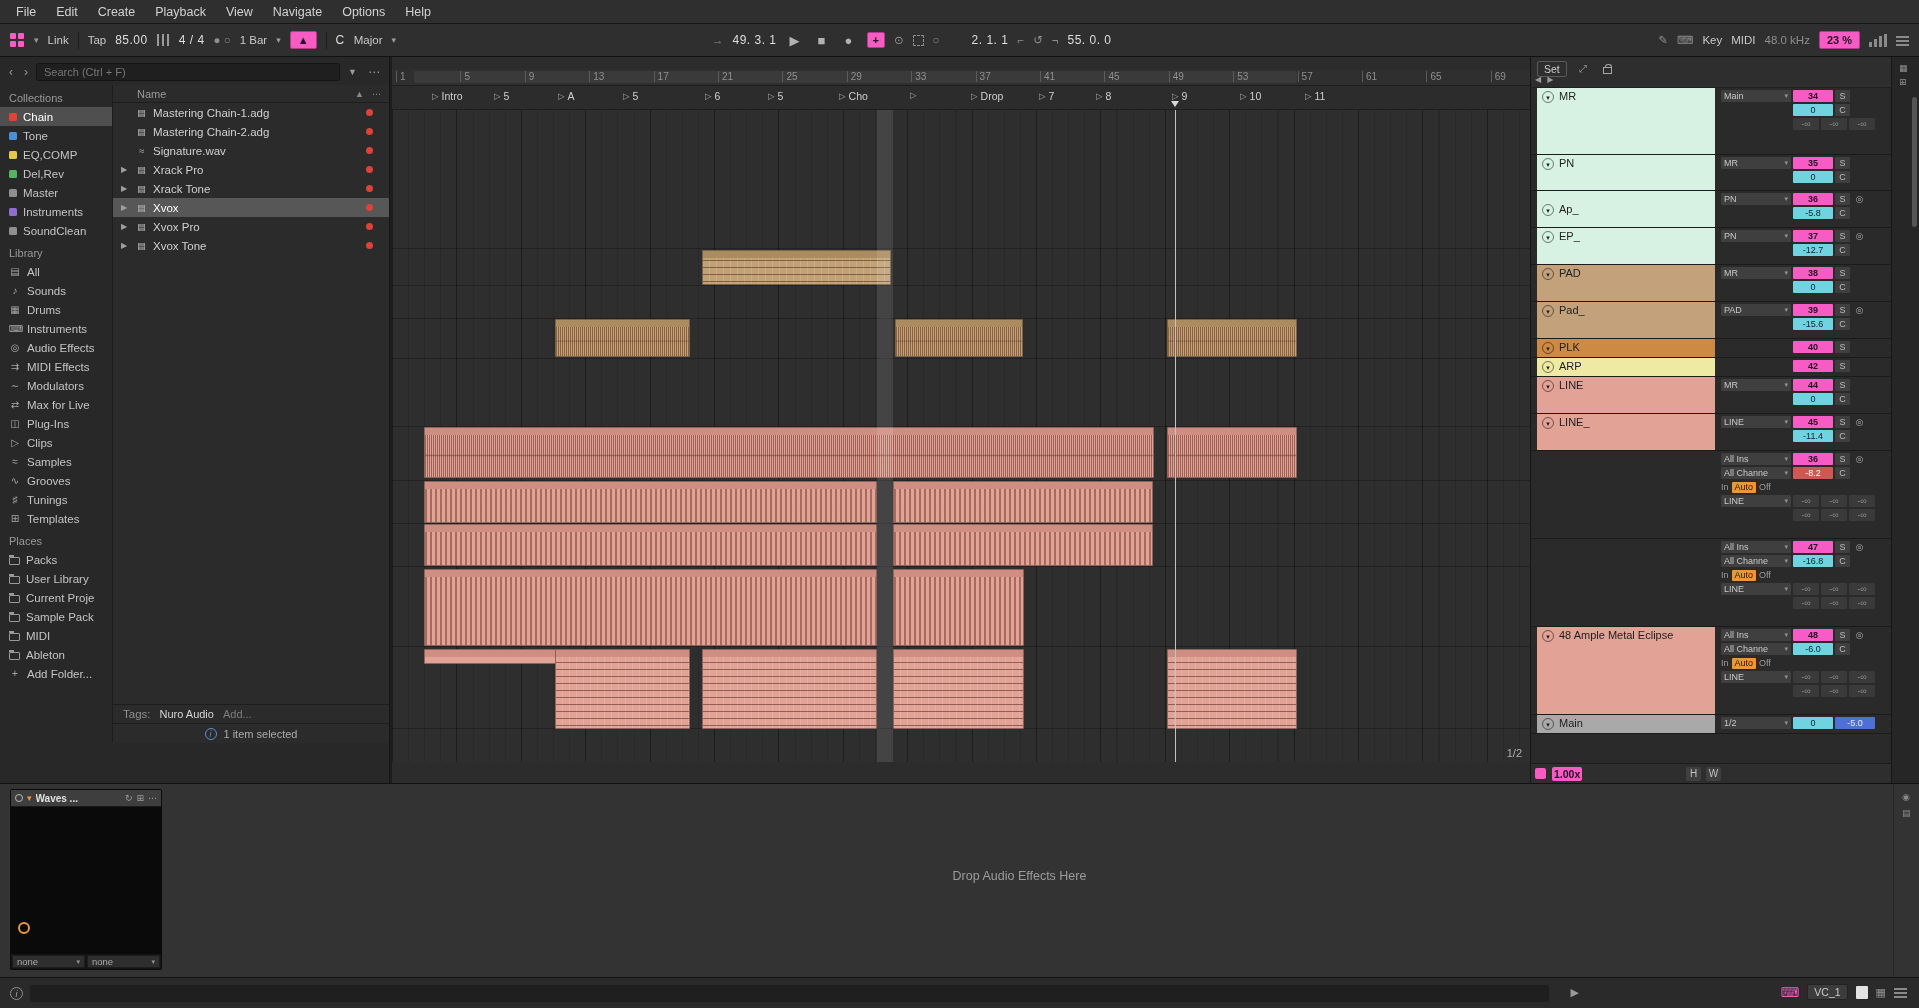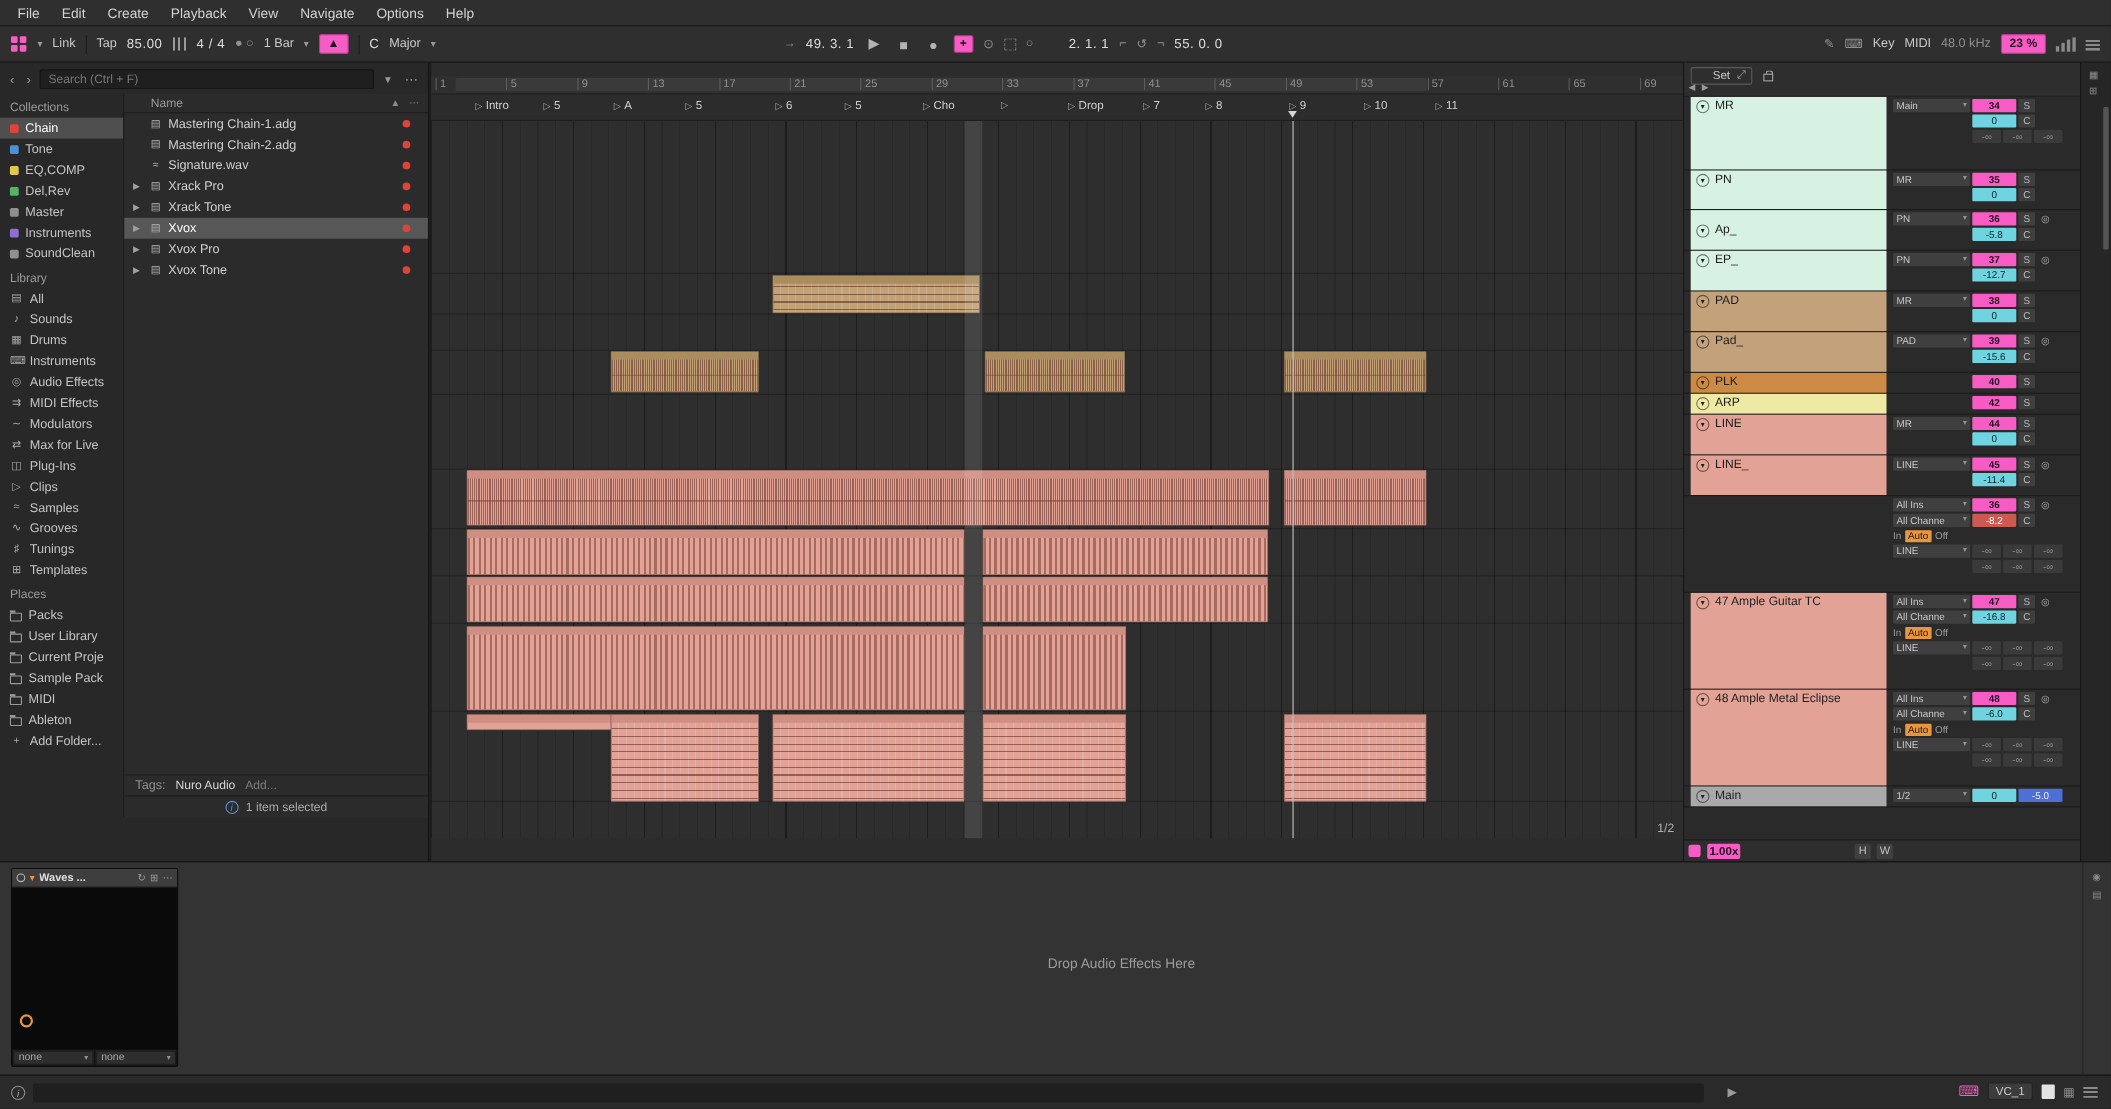--- a/index.html
+++ b/index.html
@@ -101,21 +101,21 @@
   #playhead{position:absolute;top:0;bottom:0;width:1px;background:#c2c2c2}
   .page-ind{position:absolute;right:8px;bottom:3px;color:#b0b0b0;font-size:11px}
   #a-timeruler{position:absolute;left:0;right:0;bottom:0;height:21px;background:#2f2f2f;border-top:1px solid #1e1e1e}
   .tlab{position:absolute;top:4px;font-size:10px;color:#8f8f8f}
   #time-marker{position:absolute;top:2px;width:0;height:0;border-left:4px solid transparent;
                border-right:4px solid transparent;border-top:6px solid #f65cc3}
 
   
   #trackpanel{position:absolute;left:1530px;top:57px;width:361px;bottom:225px;background:#2e2e2e;border-left:1px solid #161616}
   #tp-head{position:relative;height:31px;border-bottom:1px solid #202020}
-  #tp-set{position:absolute;left:6px;top:4px;padding:1px 19px;border:1px solid #5a5a5a;border-radius:2px;color:#cdcdcd;font-size:10.5px}
+  #tp-set{position:absolute;left:6px;top:4px;padding:1px 6px;border:1px solid #5a5a5a;border-radius:2px;color:#cdcdcd;font-size:10.5px}
   .tp-hicon{position:absolute;top:6px;color:#a5a5a5;font-size:10px}
   .lock{position:absolute;width:9px;height:7px;border:1px solid #a5a5a5;top:10px}
   .lock::before{content:'';position:absolute;top:-4px;left:1px;width:5px;height:3px;border:1px solid #a5a5a5;
                 border-bottom:none;border-radius:3px 3px 0 0}
   #tp-arrows{position:absolute;top:18px;left:4px;display:flex;gap:6px;color:#9a9a9a;font-size:8px}
   #tp-body{position:absolute;top:31px;left:0;right:0;bottom:20px;overflow:hidden;background:#2a2a2a}
   .track{position:relative;border-bottom:1px solid #1b1b1b}
   .tname{position:absolute;left:6px;top:0;bottom:0;width:178px;display:flex;align-items:flex-start;
          gap:5px;padding:2px 5px;color:#1e1e1e;font-size:11px}
   .ticon{width:12px;height:12px;border:1px solid rgba(0,0,0,.5);border-radius:50%;font-size:7px;
@@ -853,24 +853,20 @@
           </div>
           <div class="mxrow">
             <span class="mx sp"></span>
             <span class="mx inf">-∞</span>
             <span class="mx inf">-∞</span>
             <span class="mx inf">-∞</span>
           </div>
         </div>
       </div>
       <div class="track" style="height: 88px;">
-        <div class="tname" style="background: rgb(226, 162, 150);">
-          <span class="ticon">▾</span>
-          <span class="tlabel">47 Ample Guitar TC</span>
-        </div>
         <div class="tmix">
           <div class="mxrow">
             <span class="mx dd">
               <span class="ddt">All Ins</span>
               <span class="ddc">▾</span>
             </span>
             <span class="mx pink">47</span>
             <span class="mx sq">S</span>
             <span class="mx phones">◎</span>
           </div>

